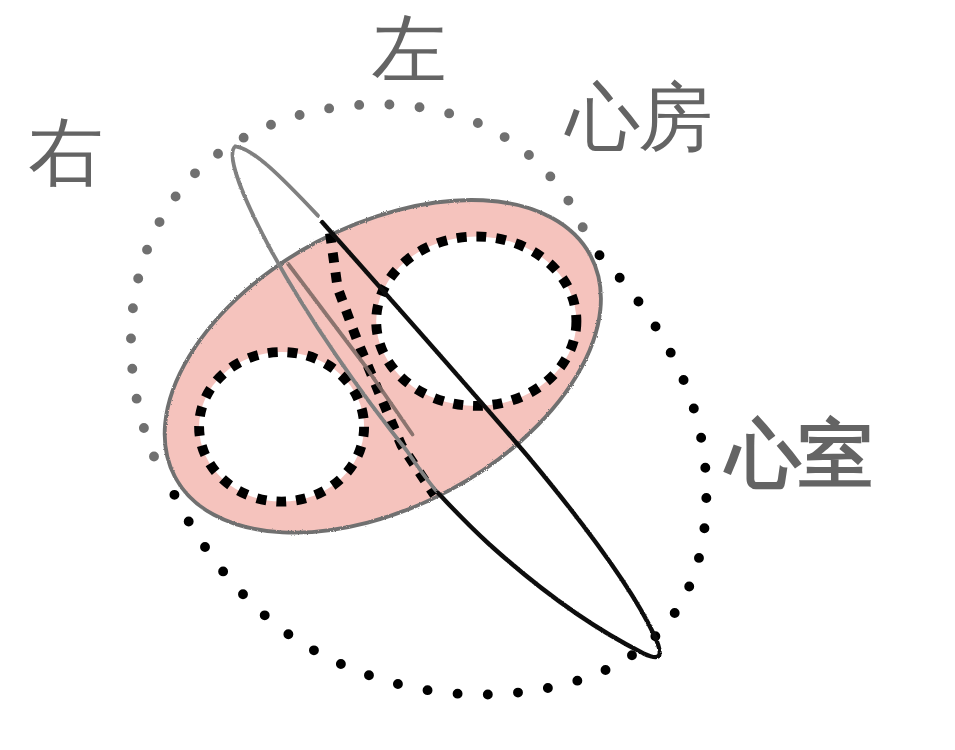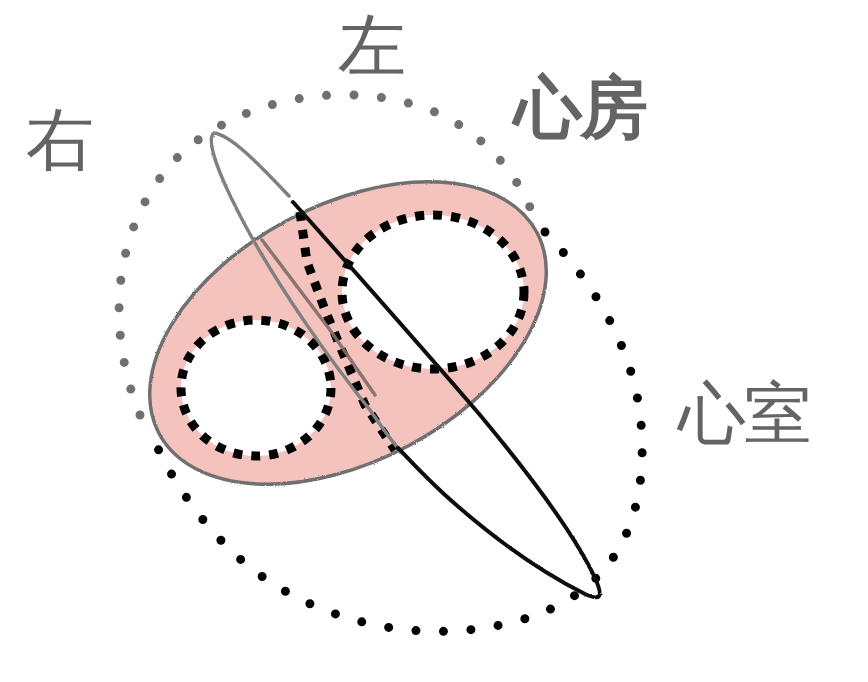--- a/index.html
+++ b/index.html
@@ -36,14 +36,14 @@
     <path d="M262,240 L330,330 L375,395" fill="none" stroke="#806b66" stroke-width="3.5" stroke-linecap="round" opacity="0.9"></path>
   </g>
 
   <g filter="url(#rough)">
     <path d="M293,202 C340,255 420,345 480,415 C530,475 575,535 595,578 C605,600 598,600 585,594 C545,574 495,540 445,495 C420,472 405,455 398,448" fill="none" stroke="#111111" stroke-width="4" stroke-linecap="round"></path>
   </g>
 </svg>
 
 <div class="label" style="left:26px; top:106px;">右</div>
 <div class="label" style="left:338px; top:12px;">左</div>
-<div class="label" style="left:514px; top:74px;font-weight:bold;">心房</div>
-<div class="label" style="left:678px; top:380px;">心室</div>
+<div class="label" style="left:514px; top:74px;">心房</div>
+<div class="label" style="left:660px; top:380px;font-weight:bold;">心室</div>
 
 </body></html>

